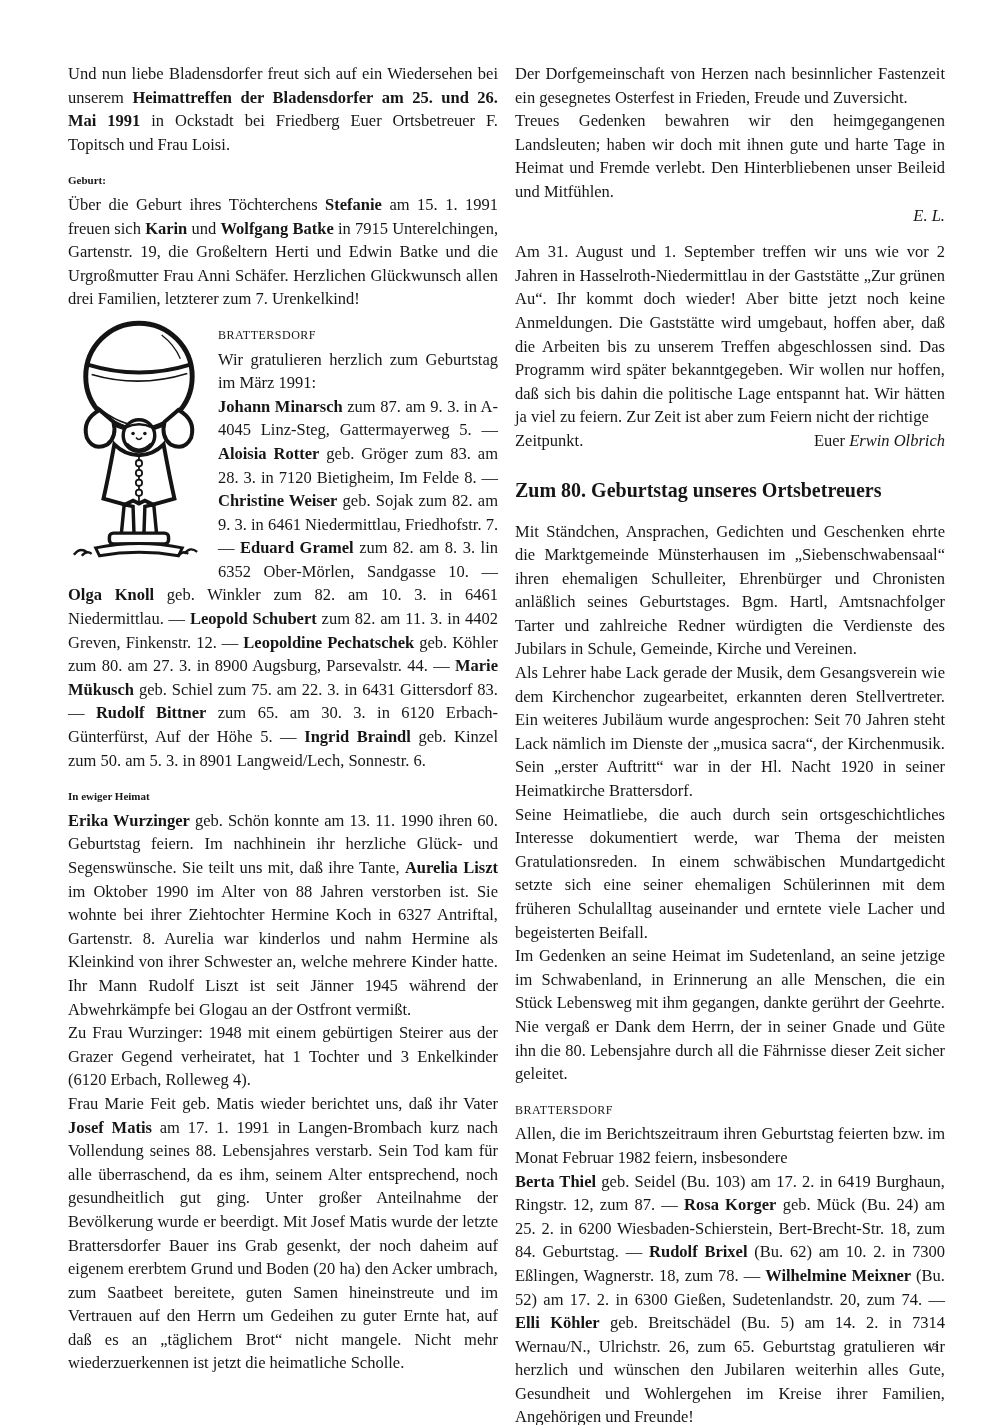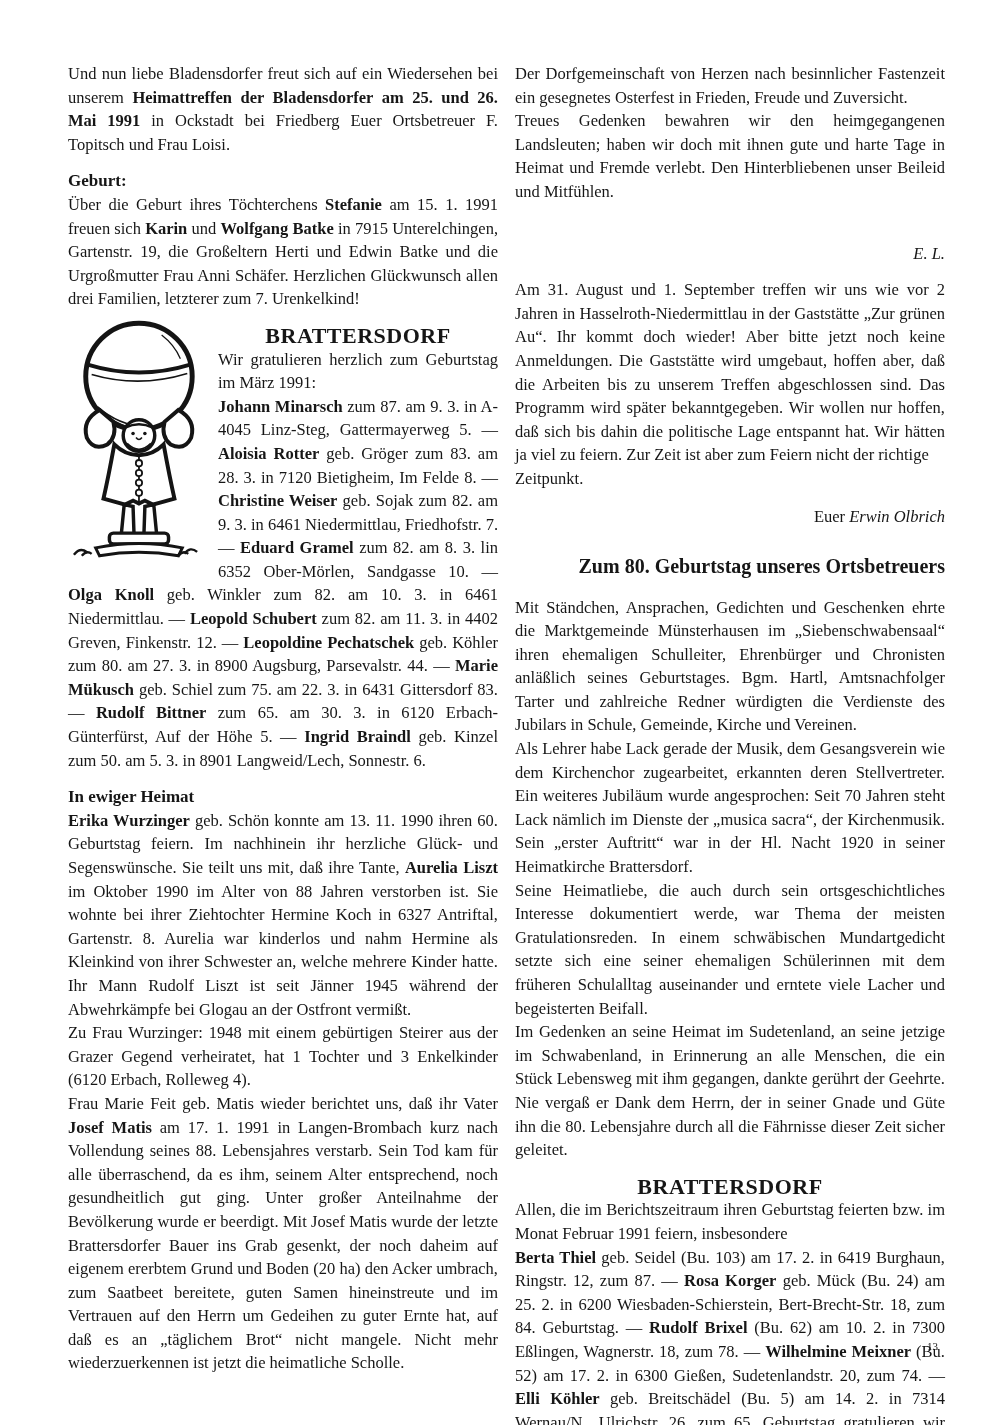--- a/index.html
+++ b/index.html
@@ -18,31 +18,31 @@
     box-sizing:border-box;
   }
   .col{
     flex:0 0 430px;
     width:430px;
     font-size:16.5px;
     line-height:23.6px;
     text-align:justify;
   }
   .para{margin:0;text-align:justify;font-family:Liberation Serif, serif;}
-  .h-inline{margin:0;font-size:17px;font-weight:bold;line-height:23.6px;}
-  .h-center{margin:0;font-size:22px;font-weight:bold;text-align:center;line-height:23.6px;letter-spacing:.5px;}
+  .h-inline{margin:0;font-size:11px;font-weight:bold;line-height:23.6px;}
+  .h-center{margin:0;font-size:12px;font-weight:normal;text-align:left;line-height:23.6px;letter-spacing:.5px;}
   .title{
     margin:24px 0 16px;
     font-size:20px;
     font-weight:bold;
-    text-align:right;
+    text-align:left;
     line-height:27px;
   }
   .splitline{display:flex;justify-content:space-between;line-height:23.6px;}
-  .splitline .sig{text-align:center;margin-left:auto;margin-top:38px;}
+  .splitline .sig{text-align:center;margin-left:auto;}
   .space-before{margin-top:13px;}
   .figure{
     float:left;
     width:138px;
     height:247px;
     margin:4px 12px 2px 0;
   }
   .figure svg{display:block;width:138px;height:247px;}
   .pagenum{
     position:absolute;
@@ -120,18 +120,18 @@
         <span class="sig">Euer <i>Erwin Olbrich</i></span>
       </div>
       <h2 class="title">
         <div>Zum 80. Geburtstag unseres Ortsbetreuers</div>
       </h2>
       <p class="para">Mit Ständchen, Ansprachen, Gedichten und Geschenken ehrte die Marktgemeinde Münsterhausen im „Siebenschwabensaal“ ihren ehemaligen Schulleiter, Ehrenbürger und Chronisten anläßlich seines Geburtstages. Bgm. Hartl, Amtsnachfolger Tarter und zahlreiche Redner würdigten die Verdienste des Jubilars in Schule, Gemeinde, Kirche und Vereinen.</p>
       <p class="para">Als Lehrer habe Lack gerade der Musik, dem Gesangsverein wie dem Kirchenchor zugearbeitet, erkannten deren Stellvertreter. Ein weiteres Jubiläum wurde angesprochen: Seit 70 Jahren steht Lack nämlich im Dienste der „musica sacra“, der Kirchenmusik. Sein „erster Auftritt“ war in der Hl. Nacht 1920 in seiner Heimatkirche Brattersdorf.</p>
       <p class="para">Seine Heimatliebe, die auch durch sein ortsgeschichtliches Interesse dokumentiert werde, war Thema der meisten Gratulationsreden. In einem schwäbischen Mundartgedicht setzte sich eine seiner ehemaligen Schülerinnen mit dem früheren Schulalltag auseinander und erntete viele Lacher und begeisterten Beifall.</p>
       <p class="para">Im Gedenken an seine Heimat im Sudetenland, an seine jetzige im Schwabenland, in Erinnerung an alle Menschen, die ein Stück Lebensweg mit ihm gegangen, dankte gerührt der Geehrte. Nie vergaß er Dank dem Herrn, der in seiner Gnade und Güte ihn die 80. Lebensjahre durch all die Fährnisse dieser Zeit sicher geleitet.</p>
       <h3 class="h-center space-before">BRATTERSDORF</h3>
-      <p class="para">Allen, die im Berichtszeitraum ihren Geburtstag feierten bzw. im Monat Februar 1991 feiern, insbesondere</p>
+      <p class="para">Allen, die im Berichtszeitraum ihren Geburtstag feierten bzw. im Monat Februar 1982 feiern, insbesondere</p>
       <p class="para"><b>Berta Thiel</b> geb. Seidel (Bu. 103) am 17. 2. in 6419 Burghaun, Ringstr. 12, zum 87. — <b>Rosa Korger</b> geb. Mück (Bu. 24) am 25. 2. in 6200 Wiesbaden-Schierstein, Bert-Brecht-Str. 18, zum 84. Geburtstag. — <b>Rudolf Brixel</b> (Bu. 62) am 10. 2. in 7300 Eßlingen, Wagnerstr. 18, zum 78. — <b>Wilhelmine Meixner</b> (Bu. 52) am 17. 2. in 6300 Gießen, Sudetenlandstr. 20, zum 74. — <b>Elli Köhler</b> geb. Breitschädel (Bu. 5) am 14. 2. in 7314 Wernau/N., Ulrichstr. 26, zum 65. Geburtstag gratulieren wir herzlich und wünschen den Jubilaren weiterhin alles Gute, Gesundheit und Wohlergehen im Kreise ihrer Familien, Angehörigen und Freunde!</p>
     </div>
 </div>
 
 <div class="pagenum">13</div>
 
 </body></html>

